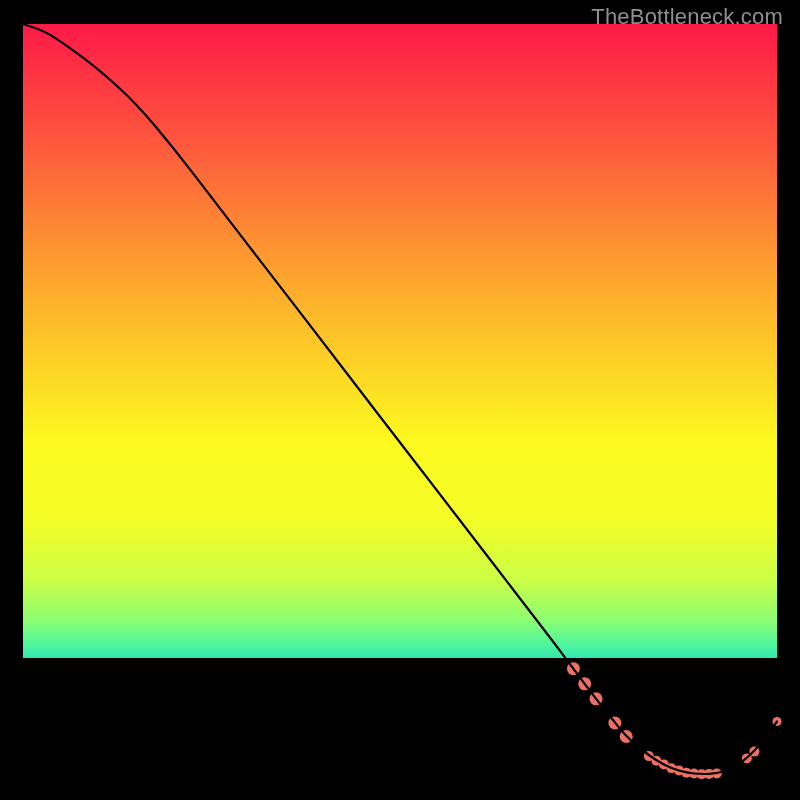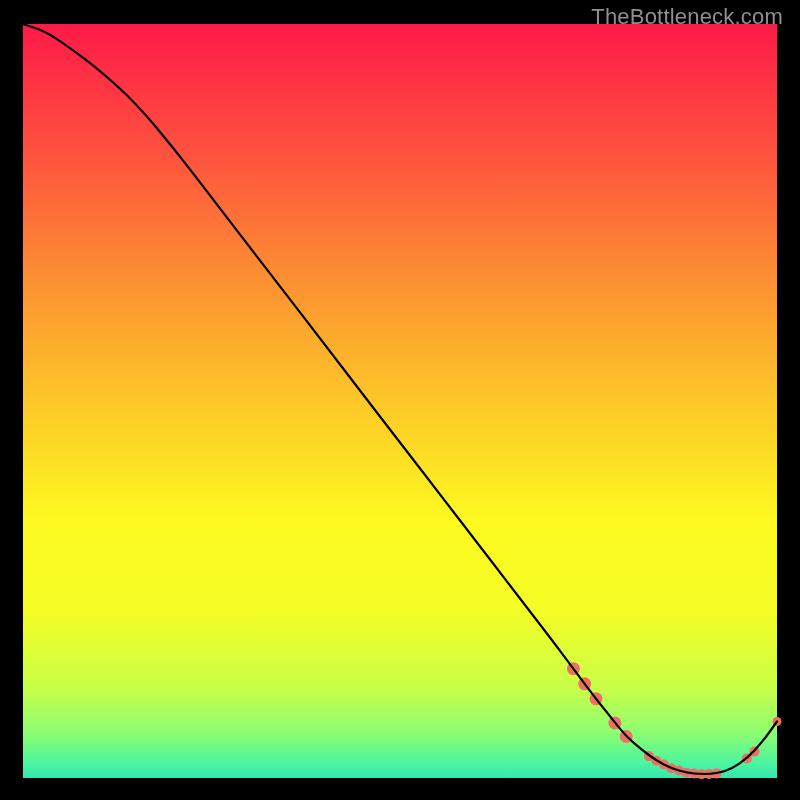--- a/index.html
+++ b/index.html
@@ -9,21 +9,21 @@
     height: 800px;
     background: #000;
     overflow: hidden;
     font-family: Arial, Helvetica, sans-serif;
   }
   .frame {
     position: absolute;
     left: 23px;
     top: 24px;
     width: 754px;
-    height: 754px;
+    height: 634px;
   }
   .plot-bg {
     position: absolute;
     left: 0; top: 0; width: 100%; height: 100%;
   }
   .watermark {
     position: absolute;
     top: -20px;
     right: -6px;
     color: #8f8f8f;

